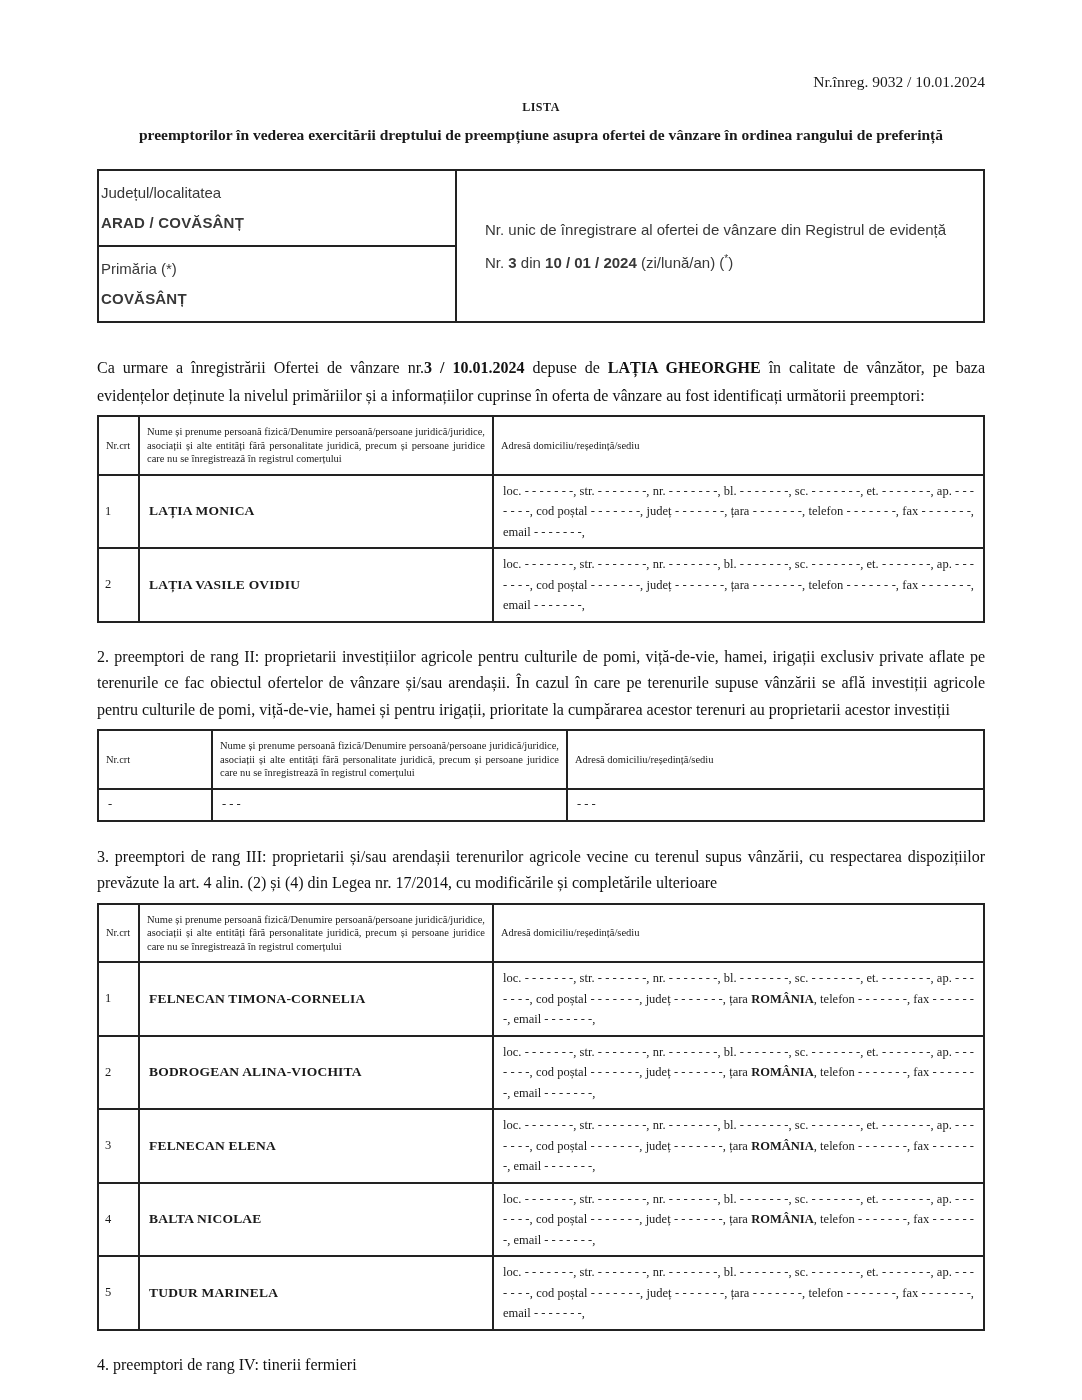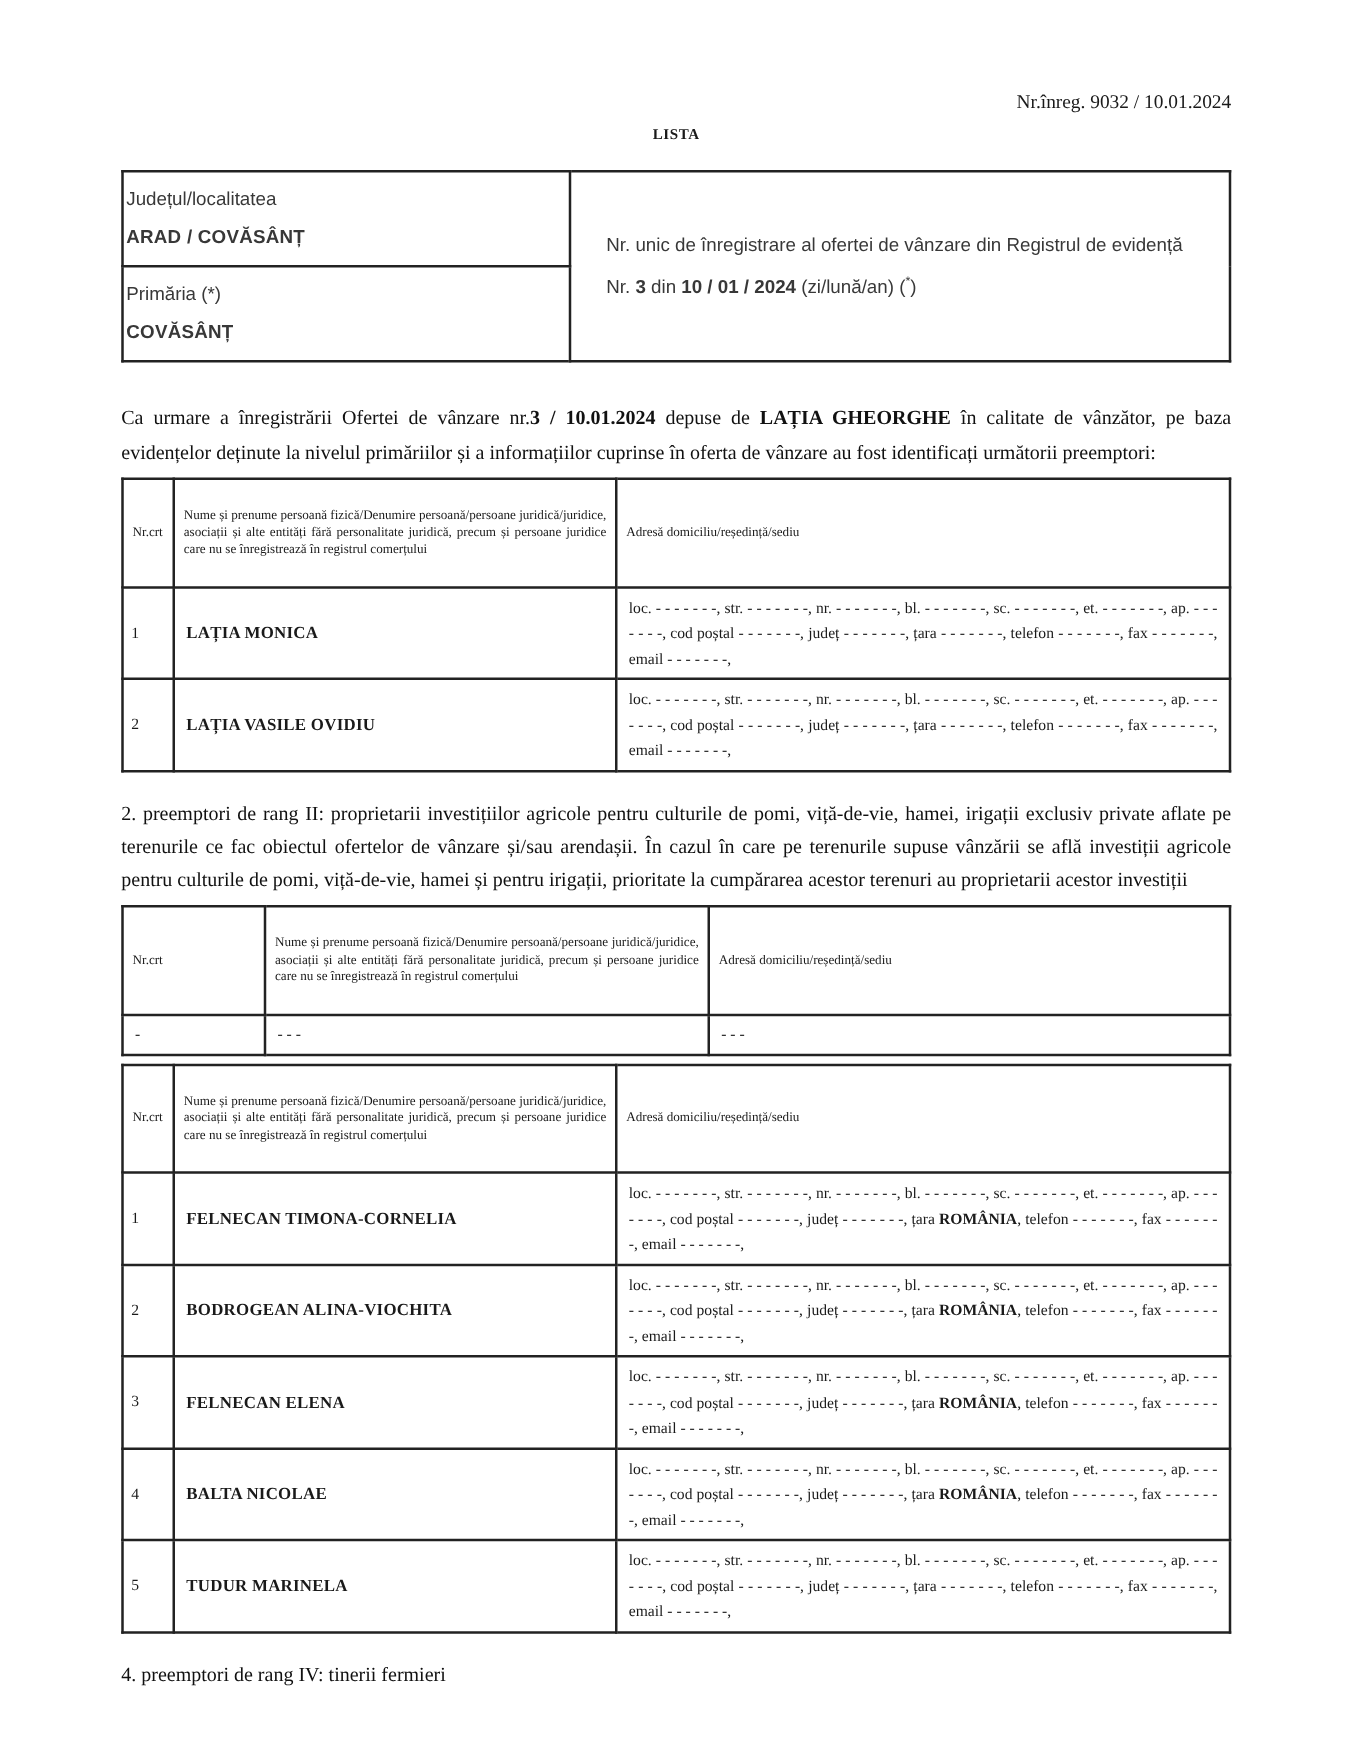--- a/index.html
+++ b/index.html
@@ -40,21 +40,21 @@
   .mt-s1 { margin-top: 1px; }
   .mt-s2 { margin-top: 21px; }
   .mt-s3 { margin-top: 22px; }
   .mt-s4 { margin-top: 21px; }
 
   
   .ptable { margin-top: 6px; }
   .ptable th, .ptable td { border: 2px solid #222; }
   .ptable th {
     font-weight: normal; font-size: 10.5px; line-height: 13.5px;
-    padding: 22px 7px; text-align: left; vertical-align: middle;
+    padding: 8px 7px; text-align: left; vertical-align: middle;
   }
   th.h-name { text-align: justify; }
   .t13 .c-nr   { width: 41px; }
   .t13 .c-name { width: 354px; }
   .t2  .c-nr   { width: 114px; }
   .t2  .c-name { width: 355px; }
   .ptable td.d-nr { font-size: 12.5px; padding: 4px 6px; vertical-align: middle; }
   .ptable td.d-name { font-weight: bold; font-size: 13.5px; padding: 4px 9px; vertical-align: middle; letter-spacing: 0.2px; }
   .ptable td.d-addr {
     font-size: 12.5px; line-height: 20.5px; padding: 5px 9px;
@@ -66,20 +66,21 @@
   .t2 tr.data-row { height: 32px; }
   .t2 td.d-dash { font-size: 12.5px; padding: 4px 9px; vertical-align: middle; }
 </style>
 </head>
 <body>
 
 <div class="page">
 
   <div class="reg-line">Nr.înreg. 9032 / 10.01.2024</div>
   <div class="doc-title">LISTA</div>
+  <div class="doc-subtitle">preemptorilor în vederea exercitării dreptului de preempțiune asupra ofertei de vânzare în ordinea rangului de preferință</div>
 
   <table class="info-table">
     <tbody>
         <tr>
       <td class="info-left">
         <div>Județul/localitatea</div>
         <div class="value"><span class="b">ARAD</span><span> / </span><span class="b">COVĂSÂNȚ</span></div>
       </td>
       <td class="info-right" rowspan="2">
         <div class="registry">Nr. unic de înregistrare al ofertei de vânzare din Registrul de evidență</div>
@@ -128,20 +129,21 @@
       <th>Adresă domiciliu/reședință/sediu</th>
     </tr>
     <tr class="data-row">
       <td class="d-dash">-</td>
       <td class="d-dash">- - -</td>
       <td class="d-dash">- - -</td>
     </tr>
   </tbody>
     </table>
 
+  <div class="section-line section-just mt-s3">3. preemptori de rang III: proprietarii și/sau arendașii terenurilor agricole vecine cu terenul supus vânzării, cu respectarea dispozițiilor prevăzute la art. 4 alin. (2) și (4) din Legea nr. 17/2014, cu modificările și completările ulterioare</div>
 
   <table class="ptable t13">
     <tbody>
         <tr class="head-row">
       <th class="c-nr">Nr.crt</th>
       <th class="c-name h-name">Nume și prenume persoană fizică/Denumire persoană/persoane juridică/juridice, asociații și alte entități fără personalitate juridică, precum și persoane juridice care nu se înregistrează în registrul comerțului</th>
       <th>Adresă domiciliu/reședință/sediu</th>
     </tr>
     <tr class="data-row">
       <td class="d-nr">1</td>

